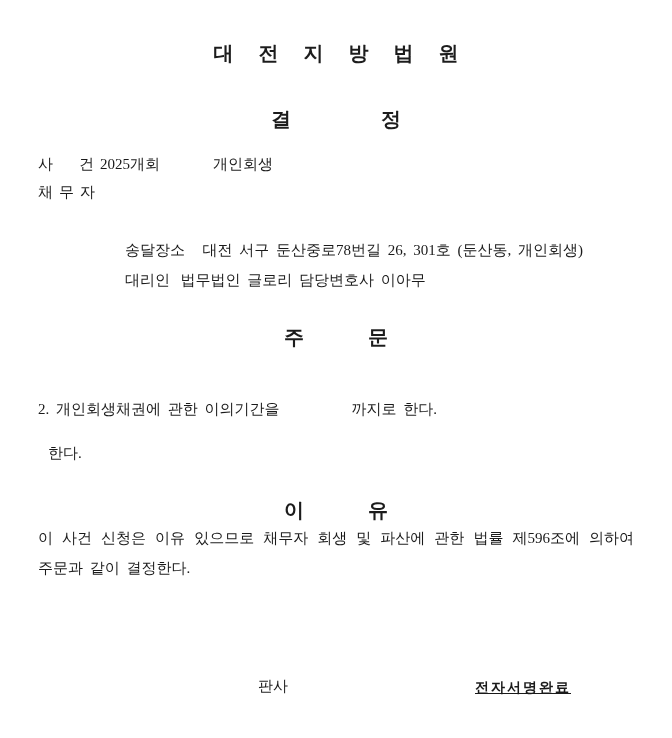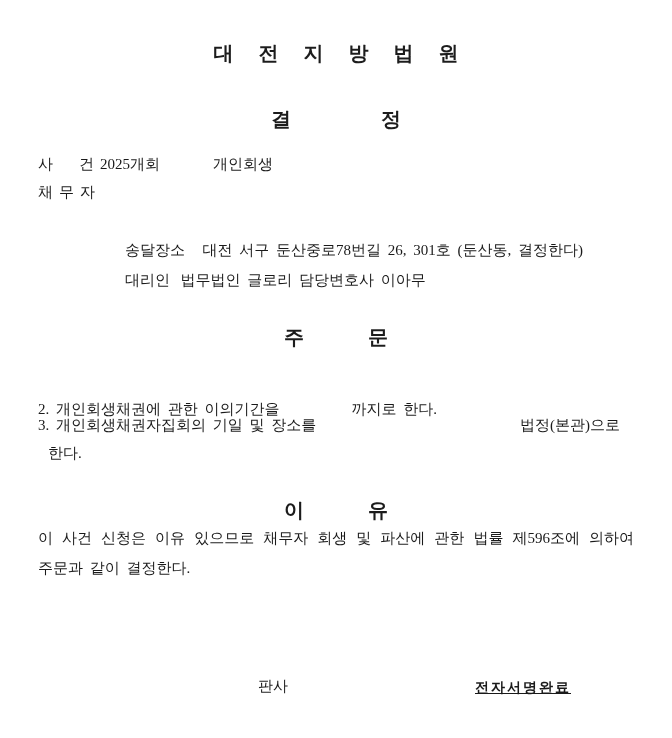--- a/index.html
+++ b/index.html
@@ -63,40 +63,36 @@
     <span class="abs case-label" style="left:0;top:0;">사건</span>
     <span class="abs" style="left:62px;top:0;">2025개회</span>
     <span class="abs" style="left:175px;top:0;">개인회생</span>
   </div>
 
   <div class="abs debtor-label" style="top:163px;left:38px;">채무자</div>
 
   <div class="abs" style="top:221px;left:125px;">
     <span>송달장소</span>
     <span style="display:inline-block;width:10px;"></span>
-    <span class="body-text">대전 서구 둔산중로78번길 26, 301호 (둔산동, 결정한다)</span>
+    <span class="body-text">대전 서구 둔산중로78번길 26, 301호 (둔산동, 개인회생)</span>
   </div>
 
   <div class="abs" style="top:251px;left:125px;">
     <span>대리인</span>
     <span style="display:inline-block;width:3px;"></span>
     <span class="body-text">법무법인 글로리 담당변호사 이아무</span>
   </div>
 
   <div class="heading sec-heading order-heading">주문</div>
 
 
   <div class="abs body-text" style="top:380px;left:38px;">
     <span>2. 개인회생채권에 관한 이의기간을</span><span class="blank-spacer spacer-item2"></span><span>까지로 한다.</span>
   </div>
 
-  <div class="abs body-text" style="top:396px;left:38px;right:0;">
-    <span>3. 개인회생채권자집회의 기일 및 장소를</span>
-    <span class="abs" style="left:482px;top:0;">법정(본관)으로</span>
-  </div>
   <div class="abs body-text" style="top:424px;left:48px;">한다.</div>
 
   <div class="heading sec-heading reason-heading">이유</div>
 
   <div class="reason-line1">이 사건 신청은 이유 있으므로 채무자 회생 및 파산에 관한 법률 제596조에 의하여</div>
   <div class="abs body-text" style="top:539px;left:38px;">주문과 같이 결정한다.</div>
 
   <div class="abs" style="top:659px;left:258px;font-family:Liberation Mono, monospace;">판사</div>
   <div class="abs esign" style="top:659px;left:475px;">전자서명완료</div>
 

